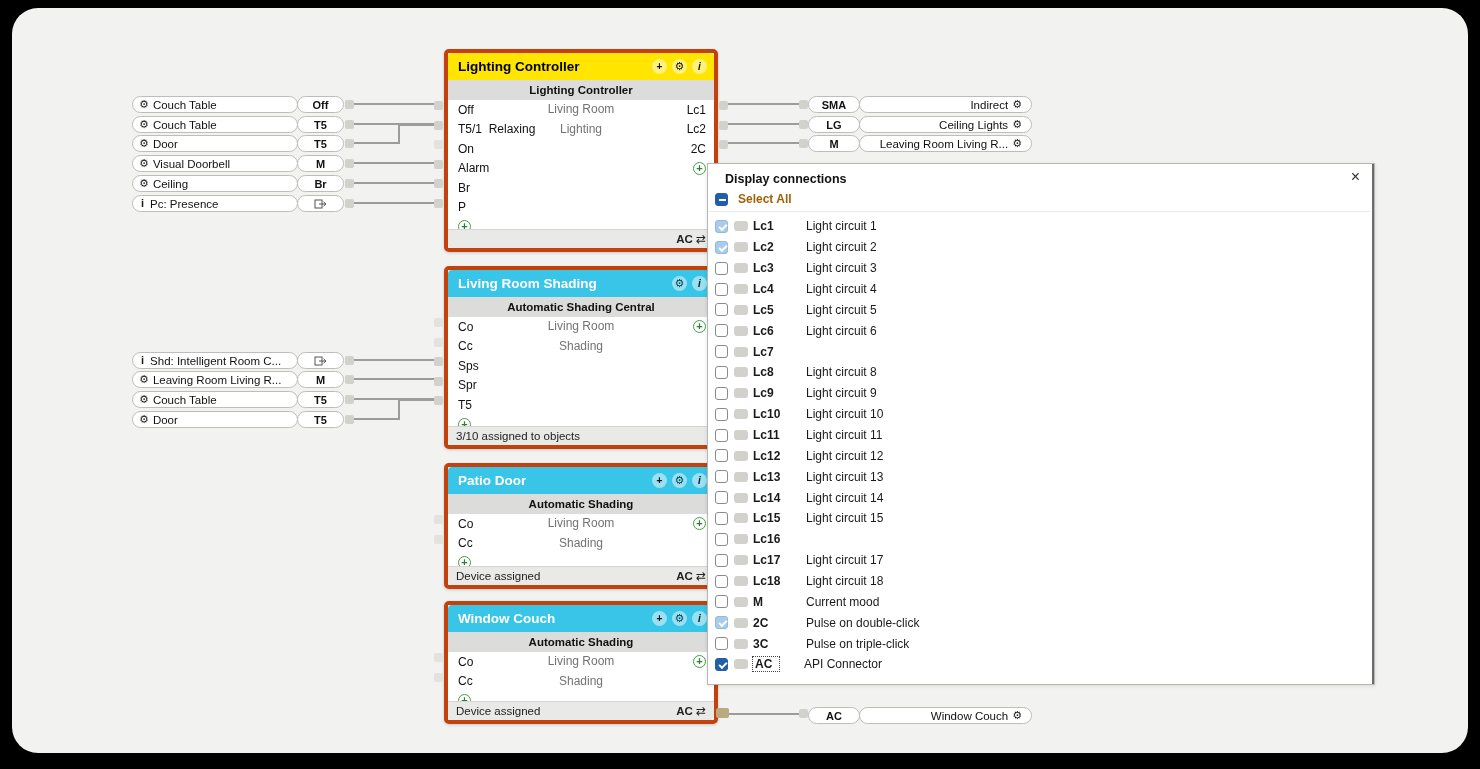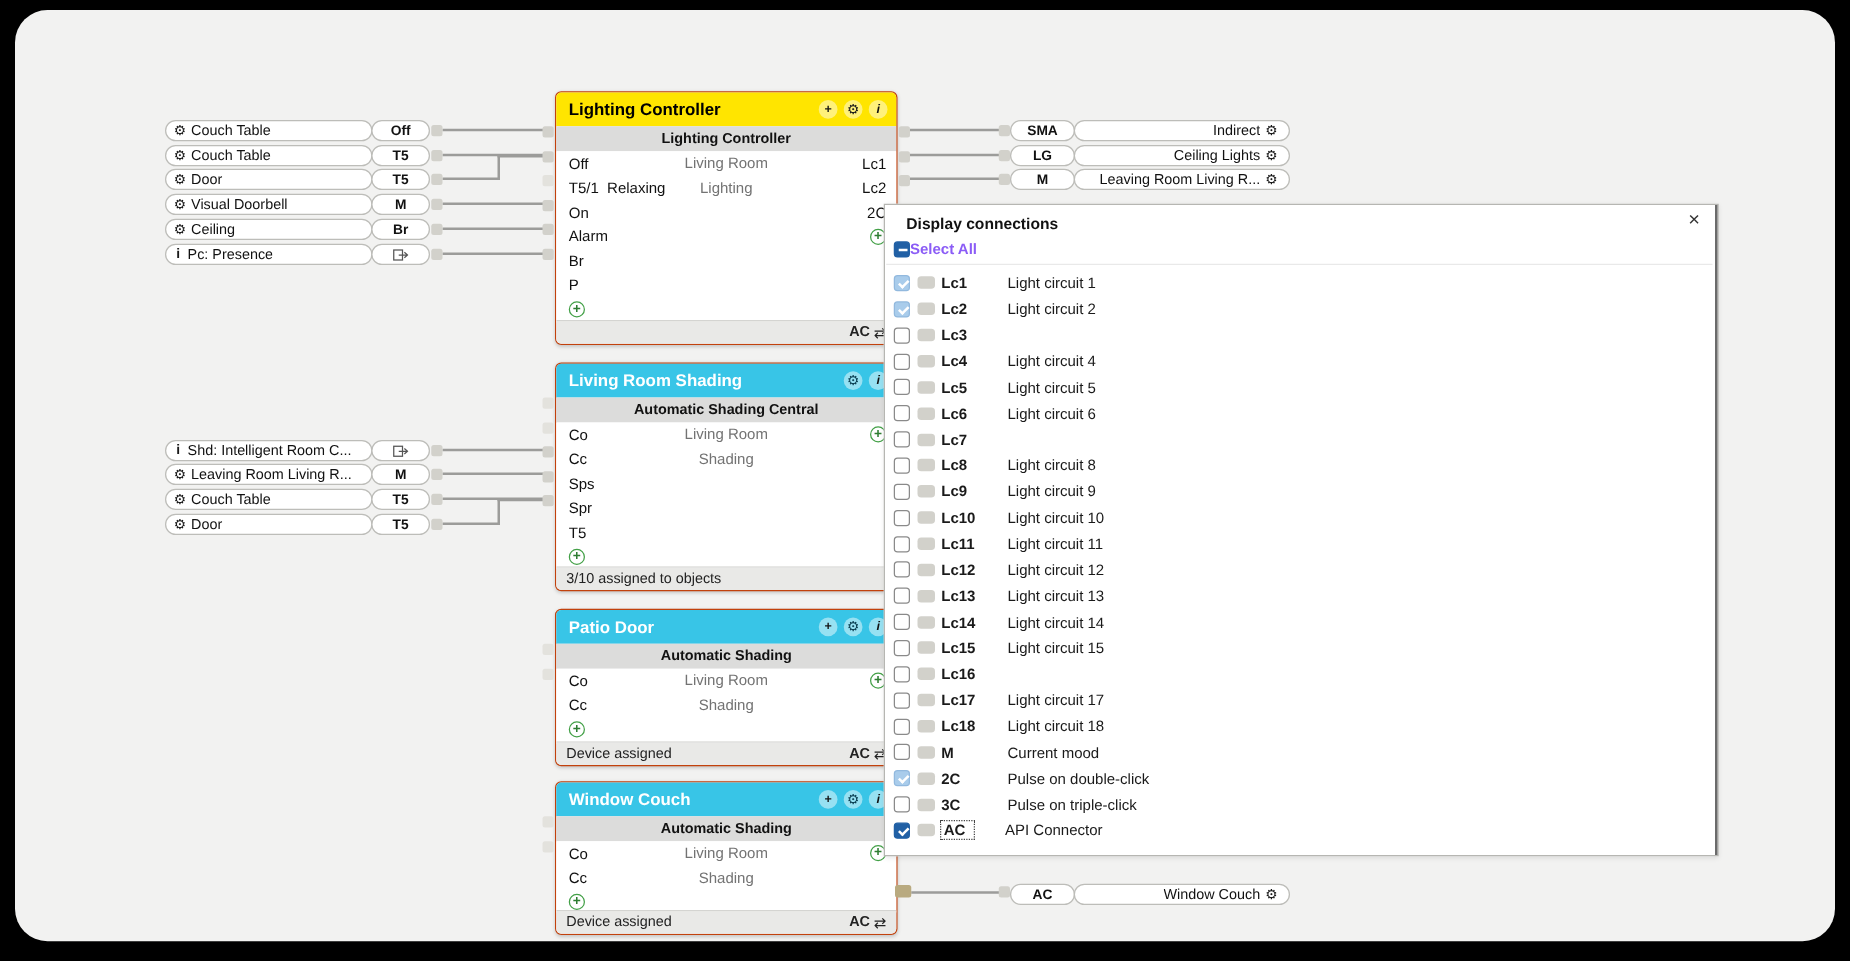--- a/index.html
+++ b/index.html
@@ -3,22 +3,22 @@
 <meta charset="utf-8">
 <style>
   * { margin:0; padding:0; box-sizing:border-box; }
   html,body { background:#000; }
   body { font-family:"Liberation Sans","DejaVu Sans",sans-serif; }
   .frame { position:relative; width:1480px; height:769px; background:#000; overflow:hidden; }
   .board { position:absolute; left:12px; top:8px; right:12px; bottom:16px;
            background:#f2f2f1; border-radius:26px; }
 
   
-  .block { position:absolute; width:274px; background:#fff; border:1px solid #c2410c;
-           border-radius:5px; box-shadow:0 1px 3px rgba(0,0,0,.18); z-index:5;margin-top:24px; }
+  .block { position:absolute; width:274px; background:#fff; border:4px solid #c2410c;
+           border-radius:5px; box-shadow:0 1px 3px rgba(0,0,0,.18); z-index:5; }
   .hdr { height:27px; display:flex; align-items:center; padding:0 7px 0 10px;
          border-radius:4px 4px 0 0; font-weight:bold; font-size:13.5px; }
   .hdr.yellow { background:#ffe500; color:#000; }
   .hdr.cyan   { background:#38c5e7; color:#fff; }
   .hdr .btns { margin-left:auto; display:flex; gap:5px; }
   .hbtn { width:15px; height:15px; border-radius:50%; background:rgba(255,255,255,.48);
           color:#111; display:flex; align-items:center; justify-content:center;
           font-size:10px; font-weight:bold; line-height:1; cursor:default; }
   .sub { height:20px; background:#dcdcdb; display:flex; align-items:center; justify-content:center;
          font-size:11.5px; font-weight:600; color:#111; }
@@ -59,22 +59,22 @@
   .stub.tan { width:13px; height:10px; background:#b9aa80; border-radius:2px; }
   .hline { position:absolute; height:2px; background:#9c9c9a; z-index:4; }
   .vline { position:absolute; width:2px; background:#9c9c9a; z-index:4; }
 
   
   .panel { position:absolute; left:695px; top:155px; width:668px; height:522px; background:#fff;
            border:1px solid #b6b6b2; z-index:50; box-shadow:0 1px 4px rgba(0,0,0,.10); }
   .panel-edge { position:absolute; right:0; top:0; bottom:0; width:2.5px; background:#6b6b6b; }
   .ptitle { position:absolute; left:17px; top:8px; font-size:12.5px; font-weight:bold; color:#111; }
   .pclose { position:absolute; right:14px; top:4px; font-size:16px; color:#333; cursor:default; }
-  .selrow { position:absolute; left:7px; top:28px; display:flex; align-items:center; gap:0;
-            font-size:12px; font-weight:600; color:#8b5cf6; }
+  .selrow { position:absolute; left:7px; top:28px; display:flex; align-items:center; gap:10px;
+            font-size:12px; font-weight:600; color:#a16207; }
   .psep { position:absolute; left:1px; right:4px; top:47px; height:1px; background:#e9e9e9; }
   .plist { position:absolute; left:7px; top:52px; right:10px; }
   .prow { height:20.86px; display:flex; align-items:center; gap:0; font-size:12px; color:#1a1a1a; }
   .prow .mini { margin-left:6px; }
   .prow .pcode { margin-left:5px; width:53px; font-weight:600; }
   .pcode[data-focus="true"] { outline:1px dotted #444; outline-offset:0px; width:auto; min-width:26px;
                               padding:0 2px; margin-right:25px; }
   .plabel { flex:1; }
   .cb { flex:none; width:13px; height:13px; border:1px solid #8a8a8a; border-radius:3px;
         background:#fff; position:relative; }
@@ -455,20 +455,21 @@
           <span class="cb" data-state="checked"></span>
           <span class="mini"></span>
           <span class="pcode">Lc2</span>
           <span class="plabel">Light circuit 2</span>
         </div>
 
         <div class="prow">
           <span class="cb" data-state="unchecked"></span>
           <span class="mini"></span>
           <span class="pcode">Lc3</span>
+          <span class="plabel">Light circuit 3</span>
         </div>
 
         <div class="prow">
           <span class="cb" data-state="unchecked"></span>
           <span class="mini"></span>
           <span class="pcode">Lc4</span>
           <span class="plabel">Light circuit 4</span>
         </div>
 
         <div class="prow">

